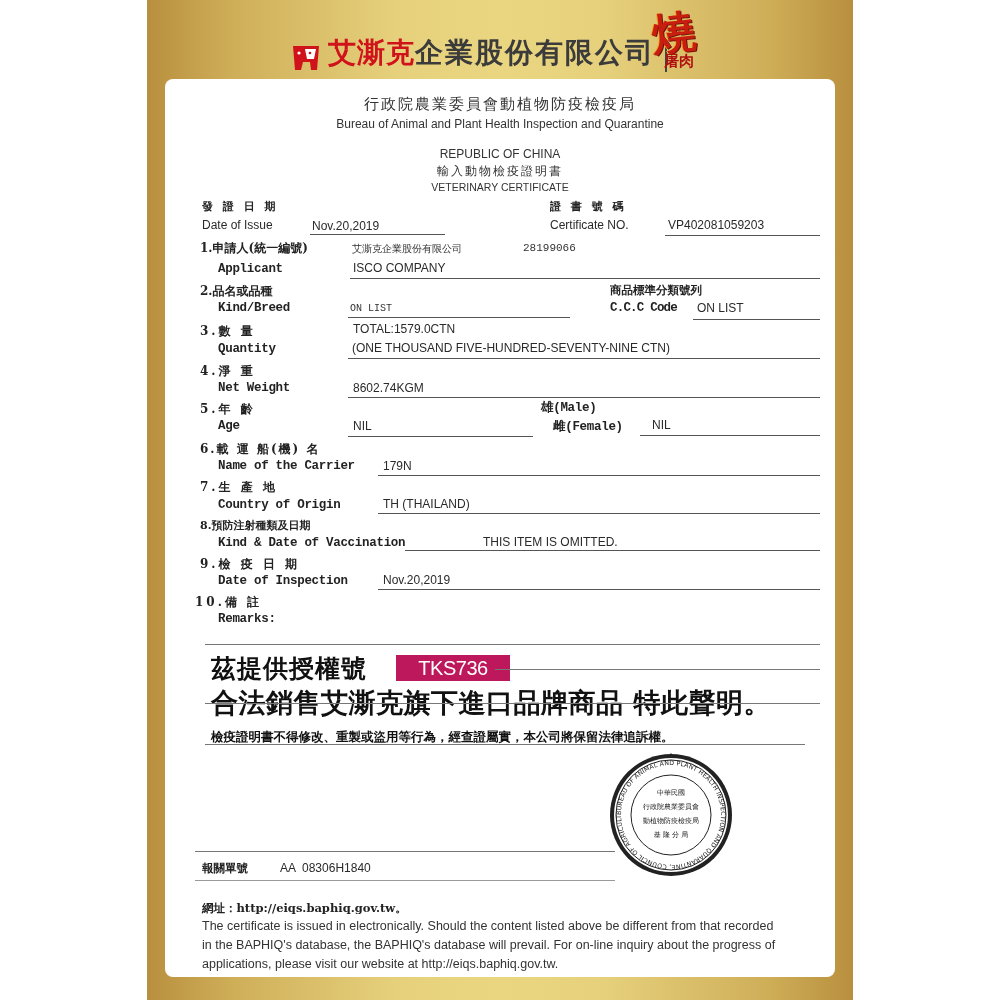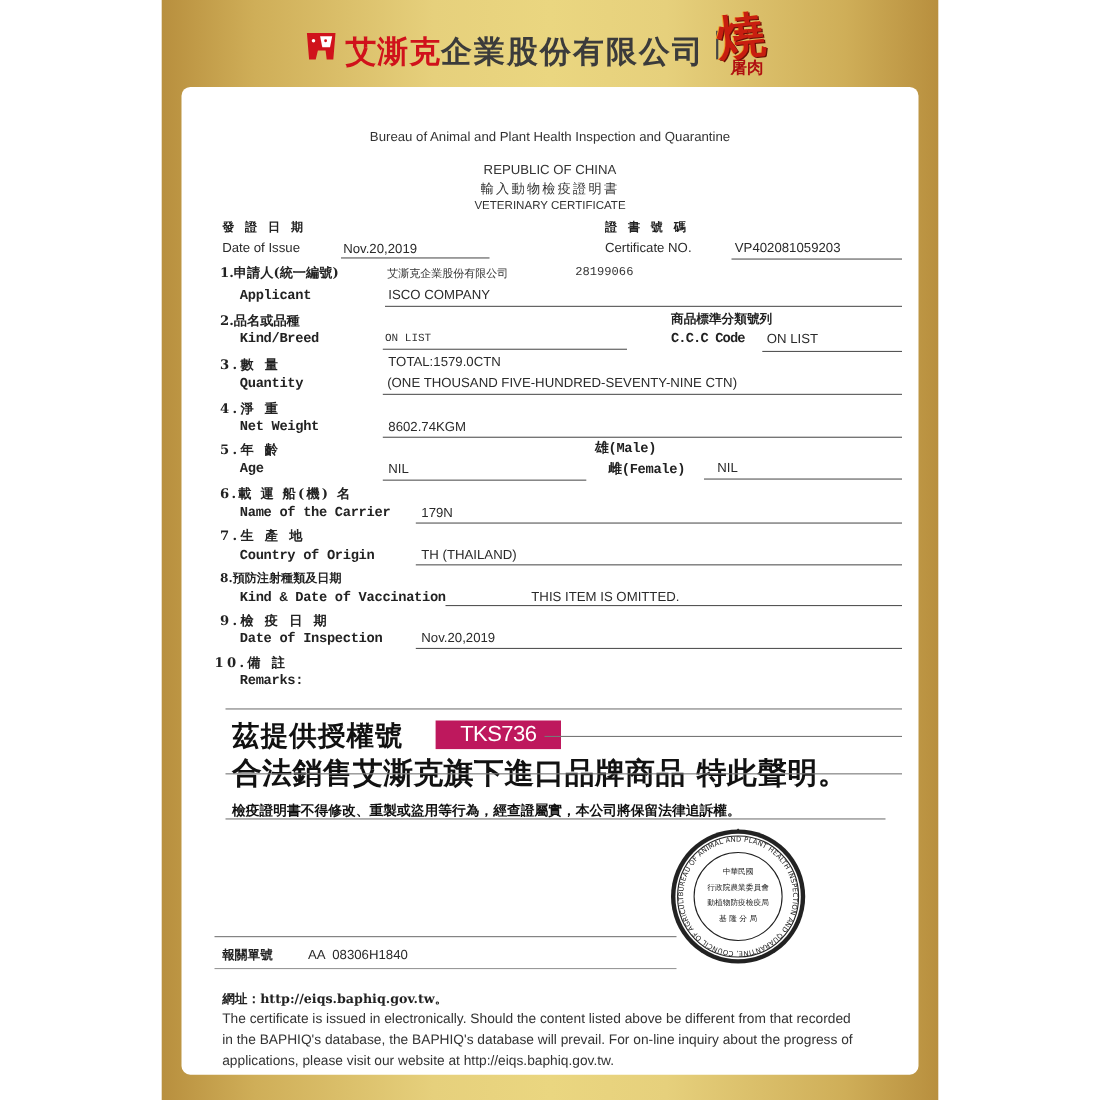--- a/index.html
+++ b/index.html
@@ -1,19 +1,19 @@
 <!DOCTYPE html>
 <html><head>
 <meta charset="utf-8">
 <style>
   html, body { margin:0; padding:0; }
   body { width:1000px; height:1000px; background:#ffffff; position:relative; overflow:hidden; font-family:"Liberation Sans", sans-serif; color:#2a2a2a; }
   .gold { position:absolute; left:147px; top:0; width:706px; height:1000px;
     background:linear-gradient(90deg,#b88f3e 0%,#cfae58 12%,#e6d07c 35%,#ead680 50%,#e6d07c 65%,#cfae58 88%,#b88f3e 100%); }
-  .brand { position:absolute; left:276px; top:28px; height:44px; display:flex; align-items:flex-start; }
+  .brand { position:absolute; left:290px; top:28px; height:44px; display:flex; align-items:flex-end; }
   .logo { width:32px; height:28px; position:relative; margin-right:6px; }
   .brand-red { color:#d0121b; font-weight:bold; font-size:28px; letter-spacing:1px; font-family:"DejaVu Sans", sans-serif; }
   .brand-dark { color:#3b3b3b; font-weight:bold; font-size:28px; letter-spacing:2px; font-family:"DejaVu Sans", sans-serif; }
   .brand-sep { width:2px; height:26px; background:#444; margin:0 12px 0 10px; }
   .yaki { position:absolute; left:652px; top:4px; width:62px; height:72px; }
   .yaki-main { position:absolute; left:0; top:0; font-size:44px; font-weight:bold; color:#c81e10; font-family:"DejaVu Serif", serif; text-shadow:1px 1px 0 #6b1005, -1px 0 0 #f2a22a; transform:rotate(-6deg); }
   .yaki-sub { position:absolute; left:12px; top:48px; font-size:15px; font-weight:bold; color:#b01010; font-family:"DejaVu Serif", serif; }
   .card { position:absolute; left:165px; top:79px; width:670px; height:898px; background:#ffffff; border-radius:8px; overflow:hidden; }
   .t { position:absolute; white-space:nowrap; }
   .hdr-cn { font-family:"DejaVu Serif", serif; font-size:15px; color:#333; letter-spacing:2px; }
@@ -47,20 +47,21 @@
   <span class="brand-dark">企業股份有限公司</span>
   <span class="brand-sep"></span>
 </div>
 <div class="yaki">
   <span class="yaki-main">燒</span>
   <span class="yaki-sub">屠肉</span>
 </div>
 
 <div class="card">
 
+  <div class="t hdr-cn" style="left:0;width:670px;text-align:center;top:16px;">行政院農業委員會動植物防疫檢疫局</div>
   <div class="t hdr-en" style="left:0;width:670px;text-align:center;top:38px;">Bureau of Animal and Plant Health Inspection and Quarantine</div>
   <div class="t hdr-en" style="left:0;width:670px;text-align:center;top:68px;">REPUBLIC OF CHINA</div>
   <div class="t hdr-cn" style="left:0;width:670px;text-align:center;top:84px;font-size:12px;">輸入動物檢疫證明書</div>
   <div class="t hdr-en" style="left:0;width:670px;text-align:center;top:102px;font-size:10.5px;">VETERINARY CERTIFICATE</div>
 
   <div class="t lbl-cn" style="left:37px;top:120px;">發 證 日 期</div>
   <div class="t val" style="left:37px;top:139px;">Date of Issue</div>
   <div class="t val" style="left:147px;top:140px;">Nov.20,2019</div>
   <div class="ln" style="left:145px;top:155px;width:135px;"></div>
 

